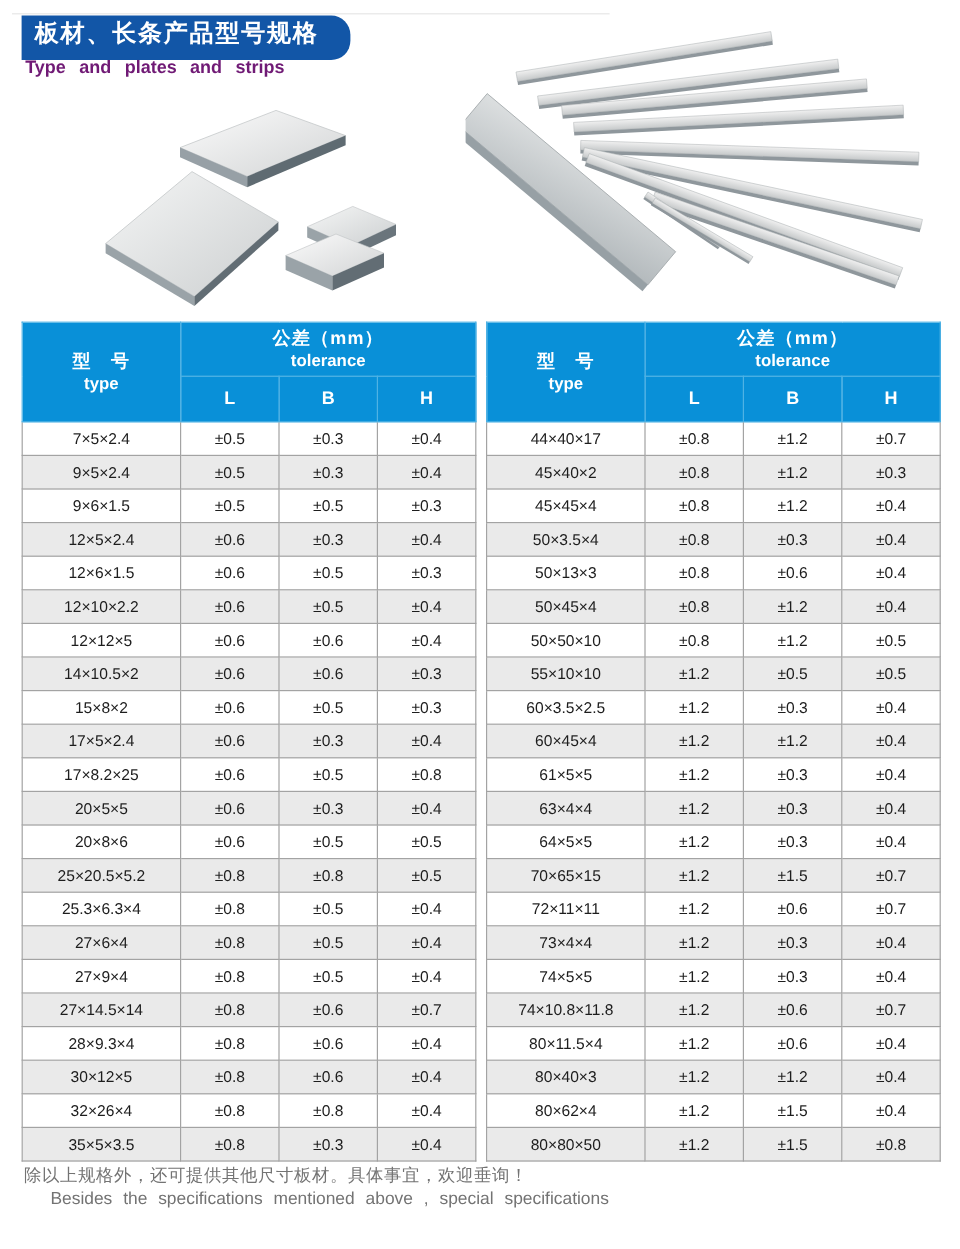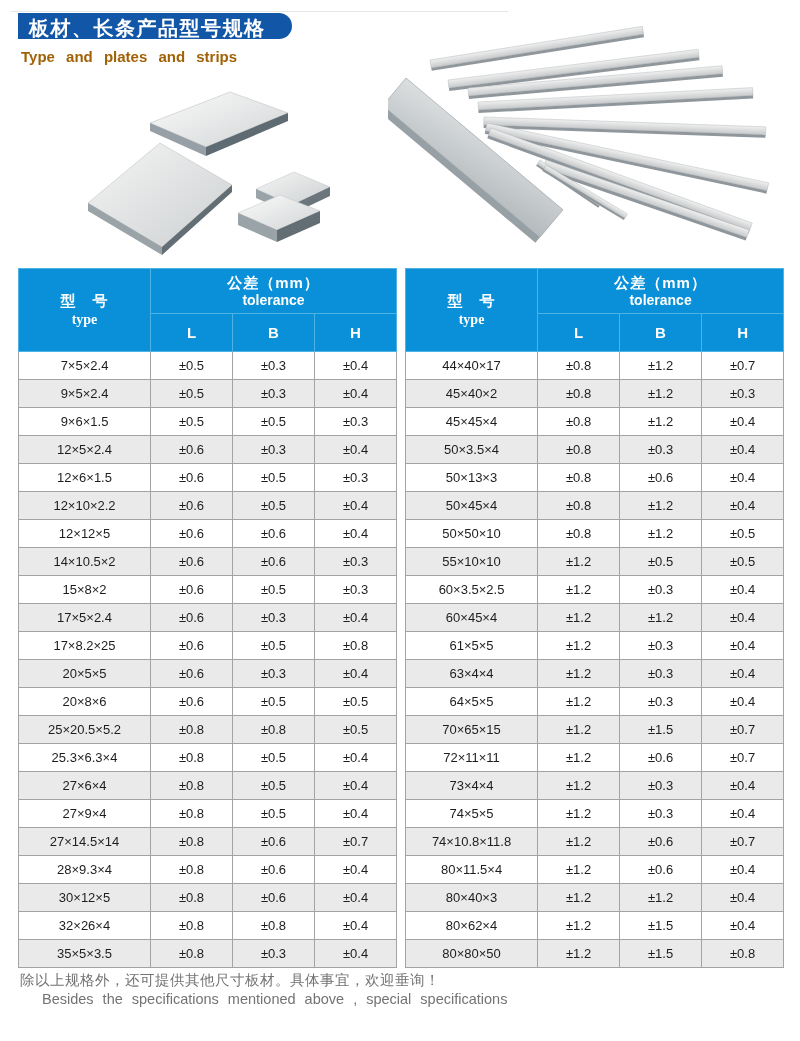--- a/index.html
+++ b/index.html
@@ -5,40 +5,40 @@
   html,body { margin:0; padding:0; }
   body {
     width:800px; height:1041px; position:relative;
     background:#ffffff; overflow:hidden;
     font-family:"Liberation Sans", sans-serif;
     -webkit-font-smoothing:antialiased;
   }
   .topline { position:absolute; left:10px; top:11px; width:498px; height:1px; background:#e7e7e7; }
 
   .banner {
-    position:absolute; left:18px; top:13px; height:26px;
+    position:absolute; left:18px; top:13px; height:37px;
     background:#1256a7; border-radius:0 16px 16px 0;
     color:#ffffff; font-weight:bold; font-size:20px; line-height:31px;
     padding:0 26px 0 11px; letter-spacing:1.5px; white-space:nowrap;
   }
   .subtitle {
     position:absolute; left:21px; top:48px;
-    font-size:15px; font-weight:bold; color:#a16207; word-spacing:7px;
+    font-size:15px; font-weight:bold; color:#701a75; word-spacing:7px;
   }
 
   .img-left  { position:absolute; left:60px;  top:85px; }
   .img-right { position:absolute; left:388px; top:18px; }
 
   .tables { position:absolute; left:18px; top:268px; display:flex; gap:8px; }
   table.spec { border-collapse:collapse; width:378px; table-layout:fixed; }
   table.spec th {
     background:#0990d8; color:#ffffff; border:1px solid #4fb2e4;
     font-weight:bold; padding:0; vertical-align:middle; text-align:center;margin-top:48px;
   }
-  .th-type { width:132px;font-family:Liberation Serif, serif; }
+  .th-type { width:132px; }
   .hd-cn { font-size:15px; letter-spacing:1px; line-height:19px; }
   .hd-en { font-size:14px; line-height:17px; font-weight:bold; }
   .tier1 th { height:44px; }
   .tier2 th { height:37px; font-size:15px; }
   table.spec td {
     border:1px solid #a3a3a3; height:27px; text-align:center;
     font-size:13px; color:#1d1d1d; background:#ffffff; padding:0;
   }
   table.spec tbody tr:nth-child(even) td { background:#eaeaea; }
 

